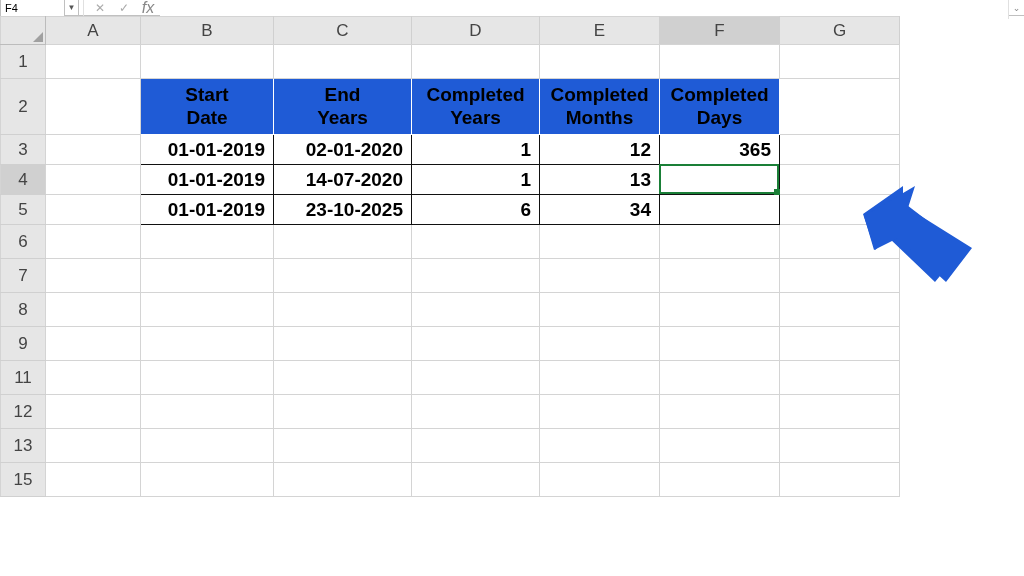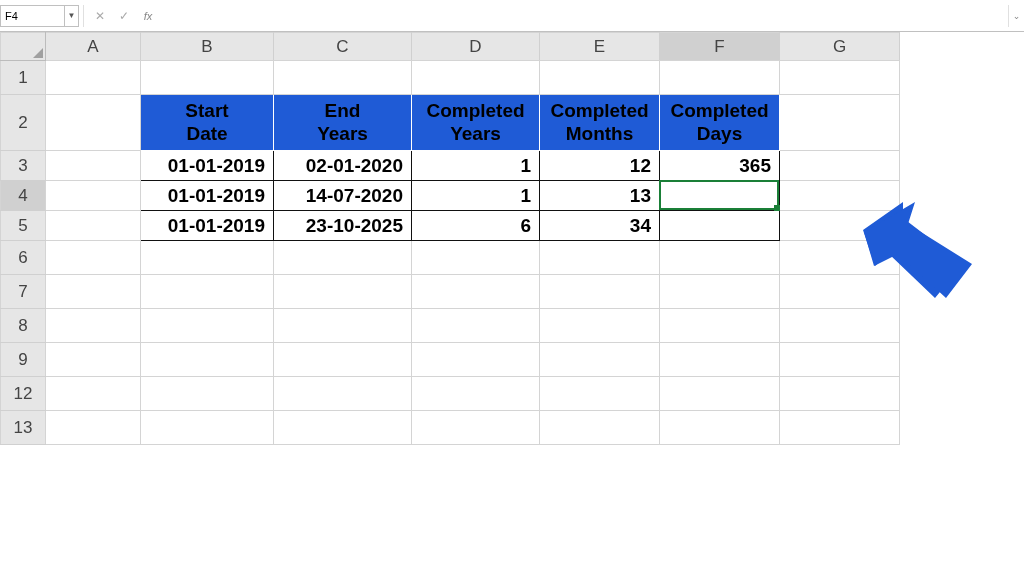--- a/index.html
+++ b/index.html
@@ -1,21 +1,21 @@
 <!DOCTYPE html>
 <html><head>
 <meta charset="utf-8">
 <style>
 * { margin: 0; padding: 0; box-sizing: border-box; font-family: Arial, sans-serif; }
 body { background: #fff; width: 1024px; height: 576px; overflow: hidden; }
 
 .formula-bar {
   display: flex;
   align-items: center;
-  height: 32px;
+  height: 16px;
   border-bottom: 1px solid #c0c0c0;
   background: #fff;
 }
 .name-box {
   width: 65px;
   height: 22px;
   border: 1px solid #c0c0c0;
   font-size: 11px;
   padding: 2px 4px;
   display: flex;
@@ -32,21 +32,21 @@
   justify-content: center;
   font-size: 8px;
   color: #555;
 }
 .fb-sep { width: 1px; height: 22px; background: #e0e0e0; margin: 0 4px; }
 .fb-btn {
   width: 24px; height: 22px;
   display: flex; align-items: center; justify-content: center;
   color: #aaa; font-size: 12px;
 }
-.fx-label { font-style: italic; font-size: 11px; color: #888; }
+.fx-label { font-style: italic; font-size: 16px; color: #888; }
 .formula-input {
   flex: 1;
   height: 22px;
   border: none;
   outline: none;
   font-size: 12px;
   padding: 0 4px;
 }
 .formula-expand {
   width: 16px;
@@ -260,31 +260,51 @@
           <th class="row-head"><span>9</span></th>
           <td class="cell"></td>
           <td class="cell"></td>
           <td class="cell"></td>
           <td class="cell"></td>
           <td class="cell"></td>
           <td class="cell"></td>
           <td class="cell"></td>
         </tr>
   <tr>
+          <th class="row-head"><span>11</span></th>
+          <td class="cell"></td>
+          <td class="cell"></td>
+          <td class="cell"></td>
+          <td class="cell"></td>
+          <td class="cell"></td>
+          <td class="cell"></td>
+          <td class="cell"></td>
+        </tr>
+  <tr>
           <th class="row-head"><span>12</span></th>
           <td class="cell"></td>
           <td class="cell"></td>
           <td class="cell"></td>
           <td class="cell"></td>
           <td class="cell"></td>
           <td class="cell"></td>
           <td class="cell"></td>
         </tr>
   <tr>
           <th class="row-head"><span>13</span></th>
+          <td class="cell"></td>
+          <td class="cell"></td>
+          <td class="cell"></td>
+          <td class="cell"></td>
+          <td class="cell"></td>
+          <td class="cell"></td>
+          <td class="cell"></td>
+        </tr>
+  <tr>
+          <th class="row-head"><span>15</span></th>
           <td class="cell"></td>
           <td class="cell"></td>
           <td class="cell"></td>
           <td class="cell"></td>
           <td class="cell"></td>
           <td class="cell"></td>
           <td class="cell"></td>
         </tr>
 </tbody>
     </table>

